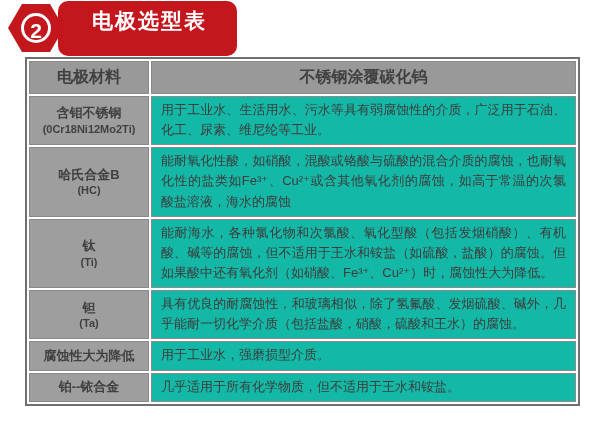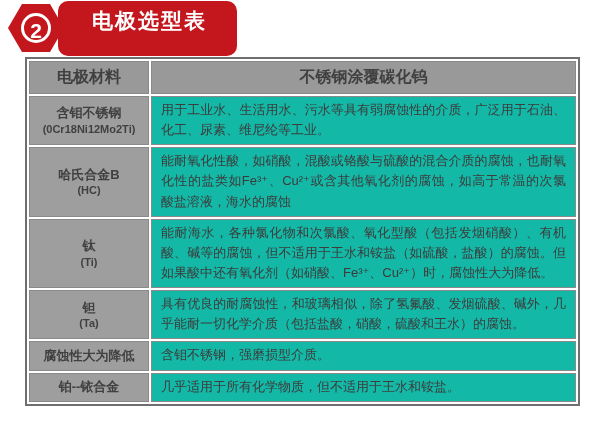--- a/index.html
+++ b/index.html
@@ -146,21 +146,21 @@
         <td class="mat-cell">
           <div>钽</div>
           <div class="mat-sub">(Ta)</div>
         </td>
         <td class="desc-cell">具有优良的耐腐蚀性，和玻璃相似，除了氢氟酸、发烟硫酸、碱外，几乎能耐一切化学介质（包括盐酸，硝酸，硫酸和王水）的腐蚀。</td>
       </tr>
       <tr>
         <td class="mat-cell">
           <div>腐蚀性大为降低</div>
         </td>
-        <td class="desc-cell">含钼不锈钢，强磨损型介质。</td>
+        <td class="desc-cell">用于工业水，强磨损型介质。</td>
       </tr>
       <tr>
         <td class="mat-cell">
           <div>铂--铱合金</div>
         </td>
         <td class="desc-cell">几乎适用于所有化学物质，但不适用于王水和铵盐。</td>
       </tr>
     </tbody>
 </table>
 

